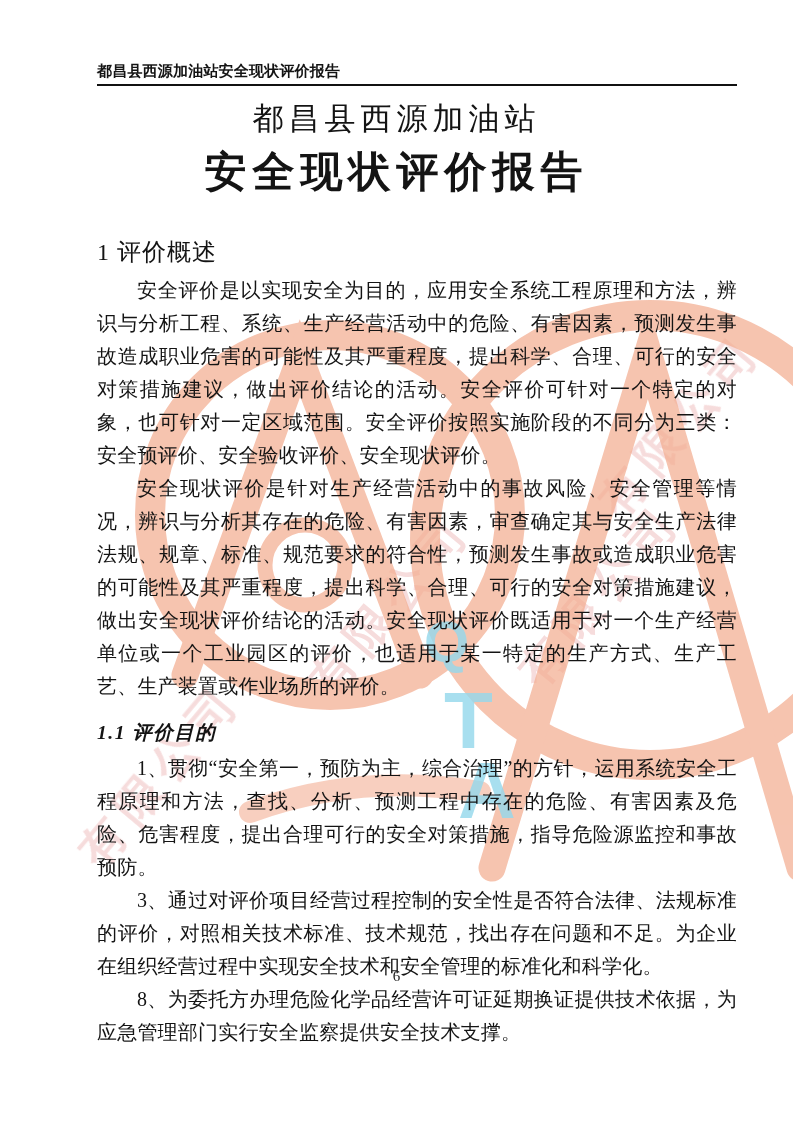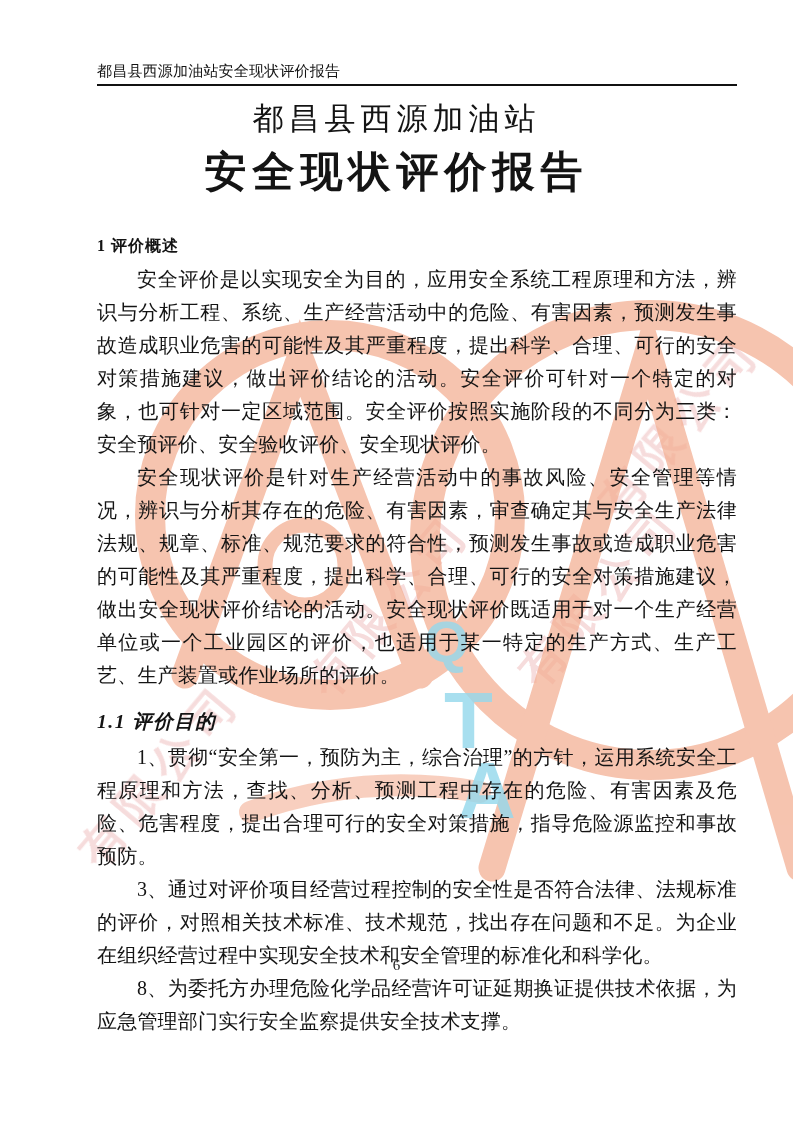--- a/index.html
+++ b/index.html
@@ -13,37 +13,37 @@
     background:#ffffff;overflow:hidden;
   }
   .watermark{
     position:absolute;left:0;top:0;width:793px;height:1122px;z-index:0;
     pointer-events:none;
   }
   .content{position:relative;z-index:1;}
   .doc-header{
     width:640px;margin:62px 0 0 97px;
     display:flex;justify-content:space-between;align-items:flex-end;
-    font-size:15px;font-weight:normal;letter-spacing:0.2px;
+    font-size:15px;font-weight:bold;letter-spacing:0.2px;
   }
   .header-rule{
     width:640px;margin:3px 0 0 97px;
     border-bottom:2.5px solid #111111;
   }
   .title1{
     margin:12px 0 0 0;text-align:center;
     font-size:31px;font-weight:normal;letter-spacing:5px;
   }
   .title2{
     margin:4px 0 0 0;text-align:center;
     font-size:42px;font-weight:bold;letter-spacing:6px;
   }
   .sec-h1{
     margin:36px 0 6px 97px;
-    font-size:16px;font-weight:bold;letter-spacing:1px;
+    font-size:24px;font-weight:normal;letter-spacing:1px;
   }
   .sec-h2{
     margin:16px 0 6px 97px;
     font-size:19.5px;font-weight:bold;letter-spacing:1.5px;font-style:italic;
   }
   p.body{
     width:640px;margin:0 0 0 97px;
     font-size:20px;line-height:33px;
     text-align:justify;text-indent:2em;
     letter-spacing:0.2px;

